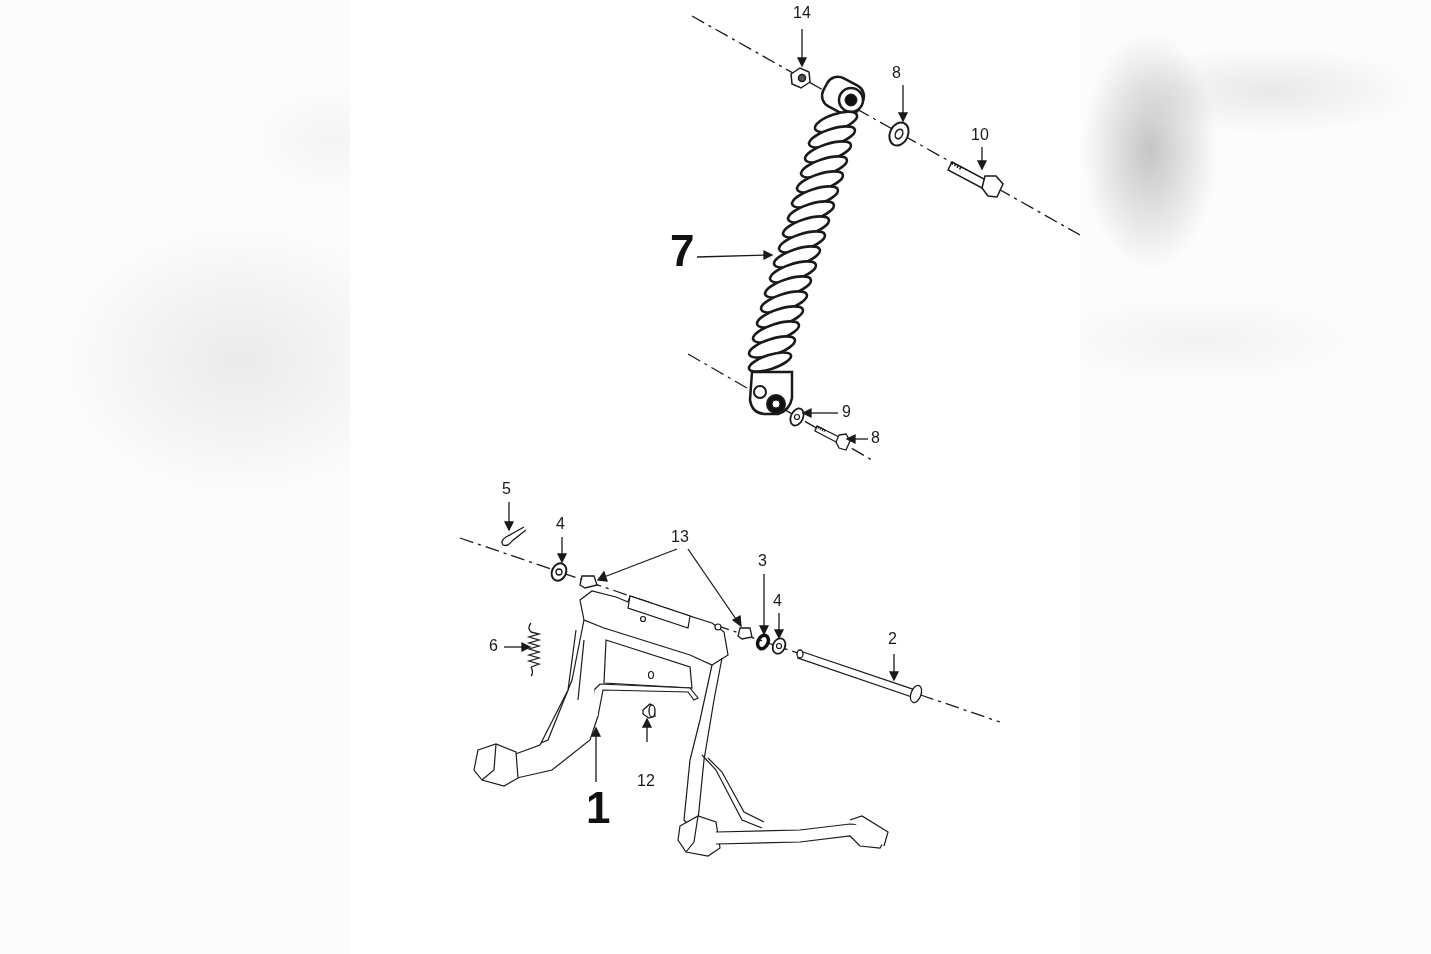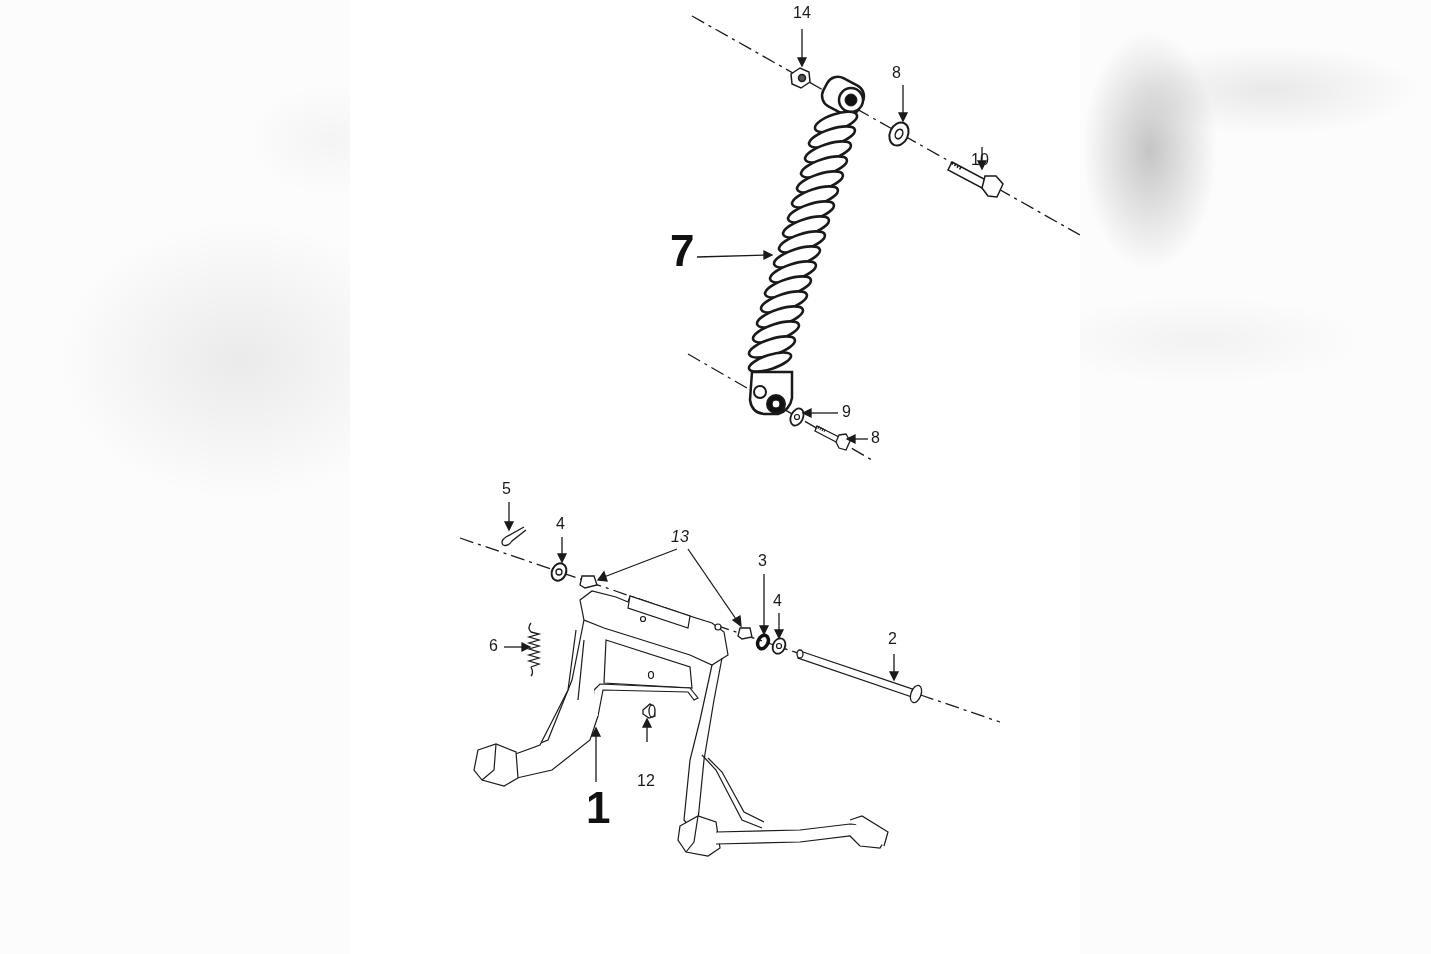--- a/index.html
+++ b/index.html
@@ -228,26 +228,26 @@
       <line x1="647" y1="742" x2="647" y2="724"></line>
         <polygon points="643,727 651,727 647,719"></polygon>
 
       <line x1="596" y1="782" x2="596" y2="732"></line>
         <polygon points="592,736 600,736 596,728"></polygon>
     </g>
   </svg>
 
   <span class="callout" style="left:443px; top:5px;">14</span>
   <span class="callout" style="left:542px; top:65px;">8</span>
-  <span class="callout" style="left:621px; top:127px;margin-top:25px;">10</span>
+  <span class="callout" style="left:621px; top:127px;">10</span>
   <span class="callout big" style="left:320px; top:229px;">7</span>
   <span class="callout" style="left:492px; top:404px;">9</span>
   <span class="callout" style="left:521px; top:430px;">8</span>
   <span class="callout" style="left:152px; top:481px;">5</span>
   <span class="callout" style="left:206px; top:516px;">4</span>
-  <span class="callout" style="left:321px; top:529px;font-style:italic;">13</span>
+  <span class="callout" style="left:321px; top:529px;">13</span>
   <span class="callout" style="left:408px; top:553px;">3</span>
   <span class="callout" style="left:423px; top:593px;">4</span>
   <span class="callout" style="left:538px; top:631px;">2</span>
   <span class="callout" style="left:139px; top:638px;">6</span>
   <span class="callout" style="left:287px; top:745px;margin-top:28px;">12</span>
   <span class="callout big" style="left:236px; top:786px;">1</span>
 </div>
 
 </body></html>

